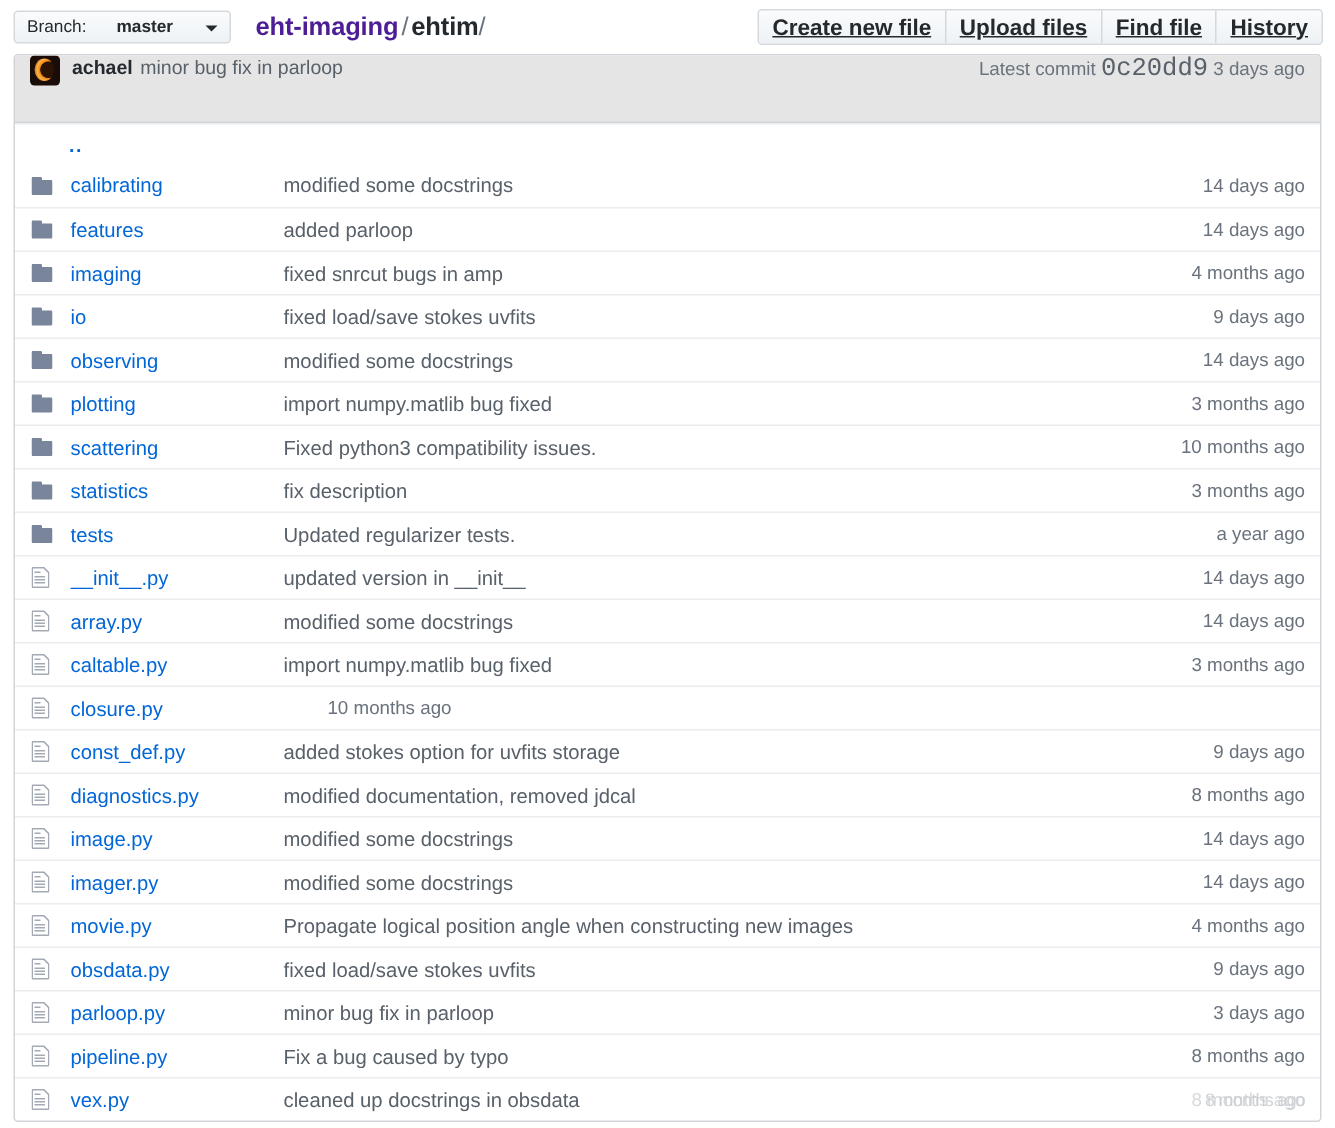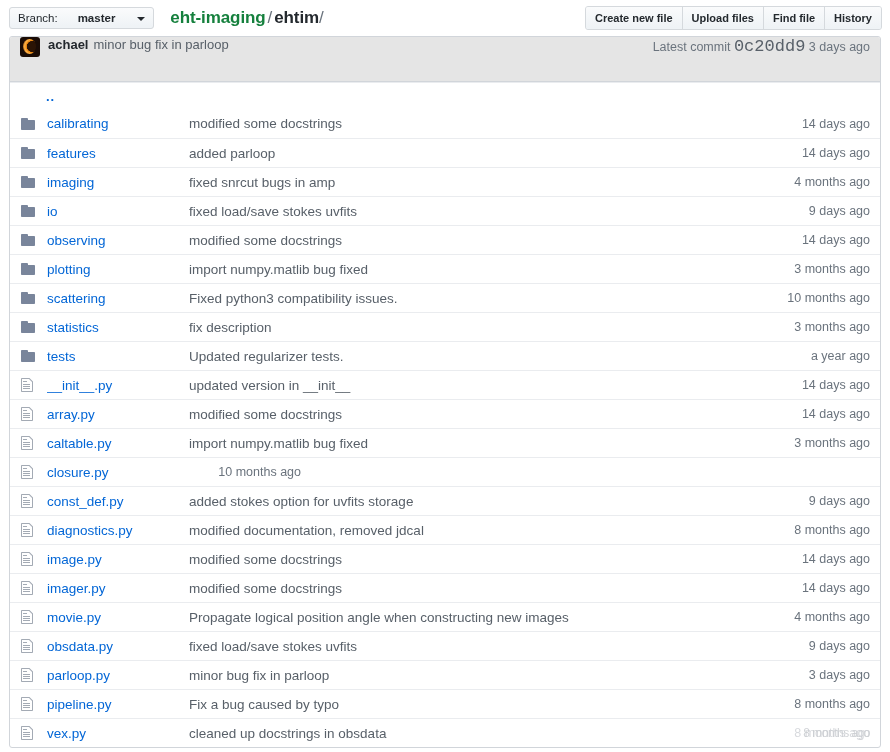--- a/index.html
+++ b/index.html
@@ -55,21 +55,21 @@
   }
 
   .breadcrumb {
     margin-left: 16px;
     font-size: 17px;
     color: #24292e;
     white-space: nowrap;
     letter-spacing: -0.1px;
   }
   .breadcrumb .repo {
-    color: #15803d;
+    color: #4c1d95;
     font-weight: bold;
     text-decoration: none;
   }
   .breadcrumb .sep { color: #6a737d; font-weight: normal; padding: 0 2px;}
   .breadcrumb .cur { color: #24292e; font-weight: bold; }
   .breadcrumb .tail { color: #6a737d; font-weight: normal; }
 
   .toolbar-spacer { flex: 1 1 auto; }
 
   .btn-group {
@@ -79,27 +79,28 @@
     border: 1px solid #d5d9dd;
     border-radius: 3px;
     overflow: hidden;
     background: #eff3f6;
     box-sizing: border-box;
   }
   .btn-group .gbtn {
     display: inline-flex;
     align-items: center;
     padding: 0 9px;
-    font-size: 11px;
+    font-size: 15px;
     font-weight: bold;
     color: #24292e;
     background-image: linear-gradient(-180deg, #fafbfc, #eff3f6 90%);
     border-left: 1px solid #d5d9dd;
     cursor: pointer;
     white-space: nowrap;
+    text-decoration: underline;
   }
   .btn-group .gbtn:first-child { border-left: none; }
 
   
   .file-box {
     margin: 0 9px;
     border: 1px solid #d1d5da;
     border-radius: 3px;
     overflow: hidden;
     background: #fff;

